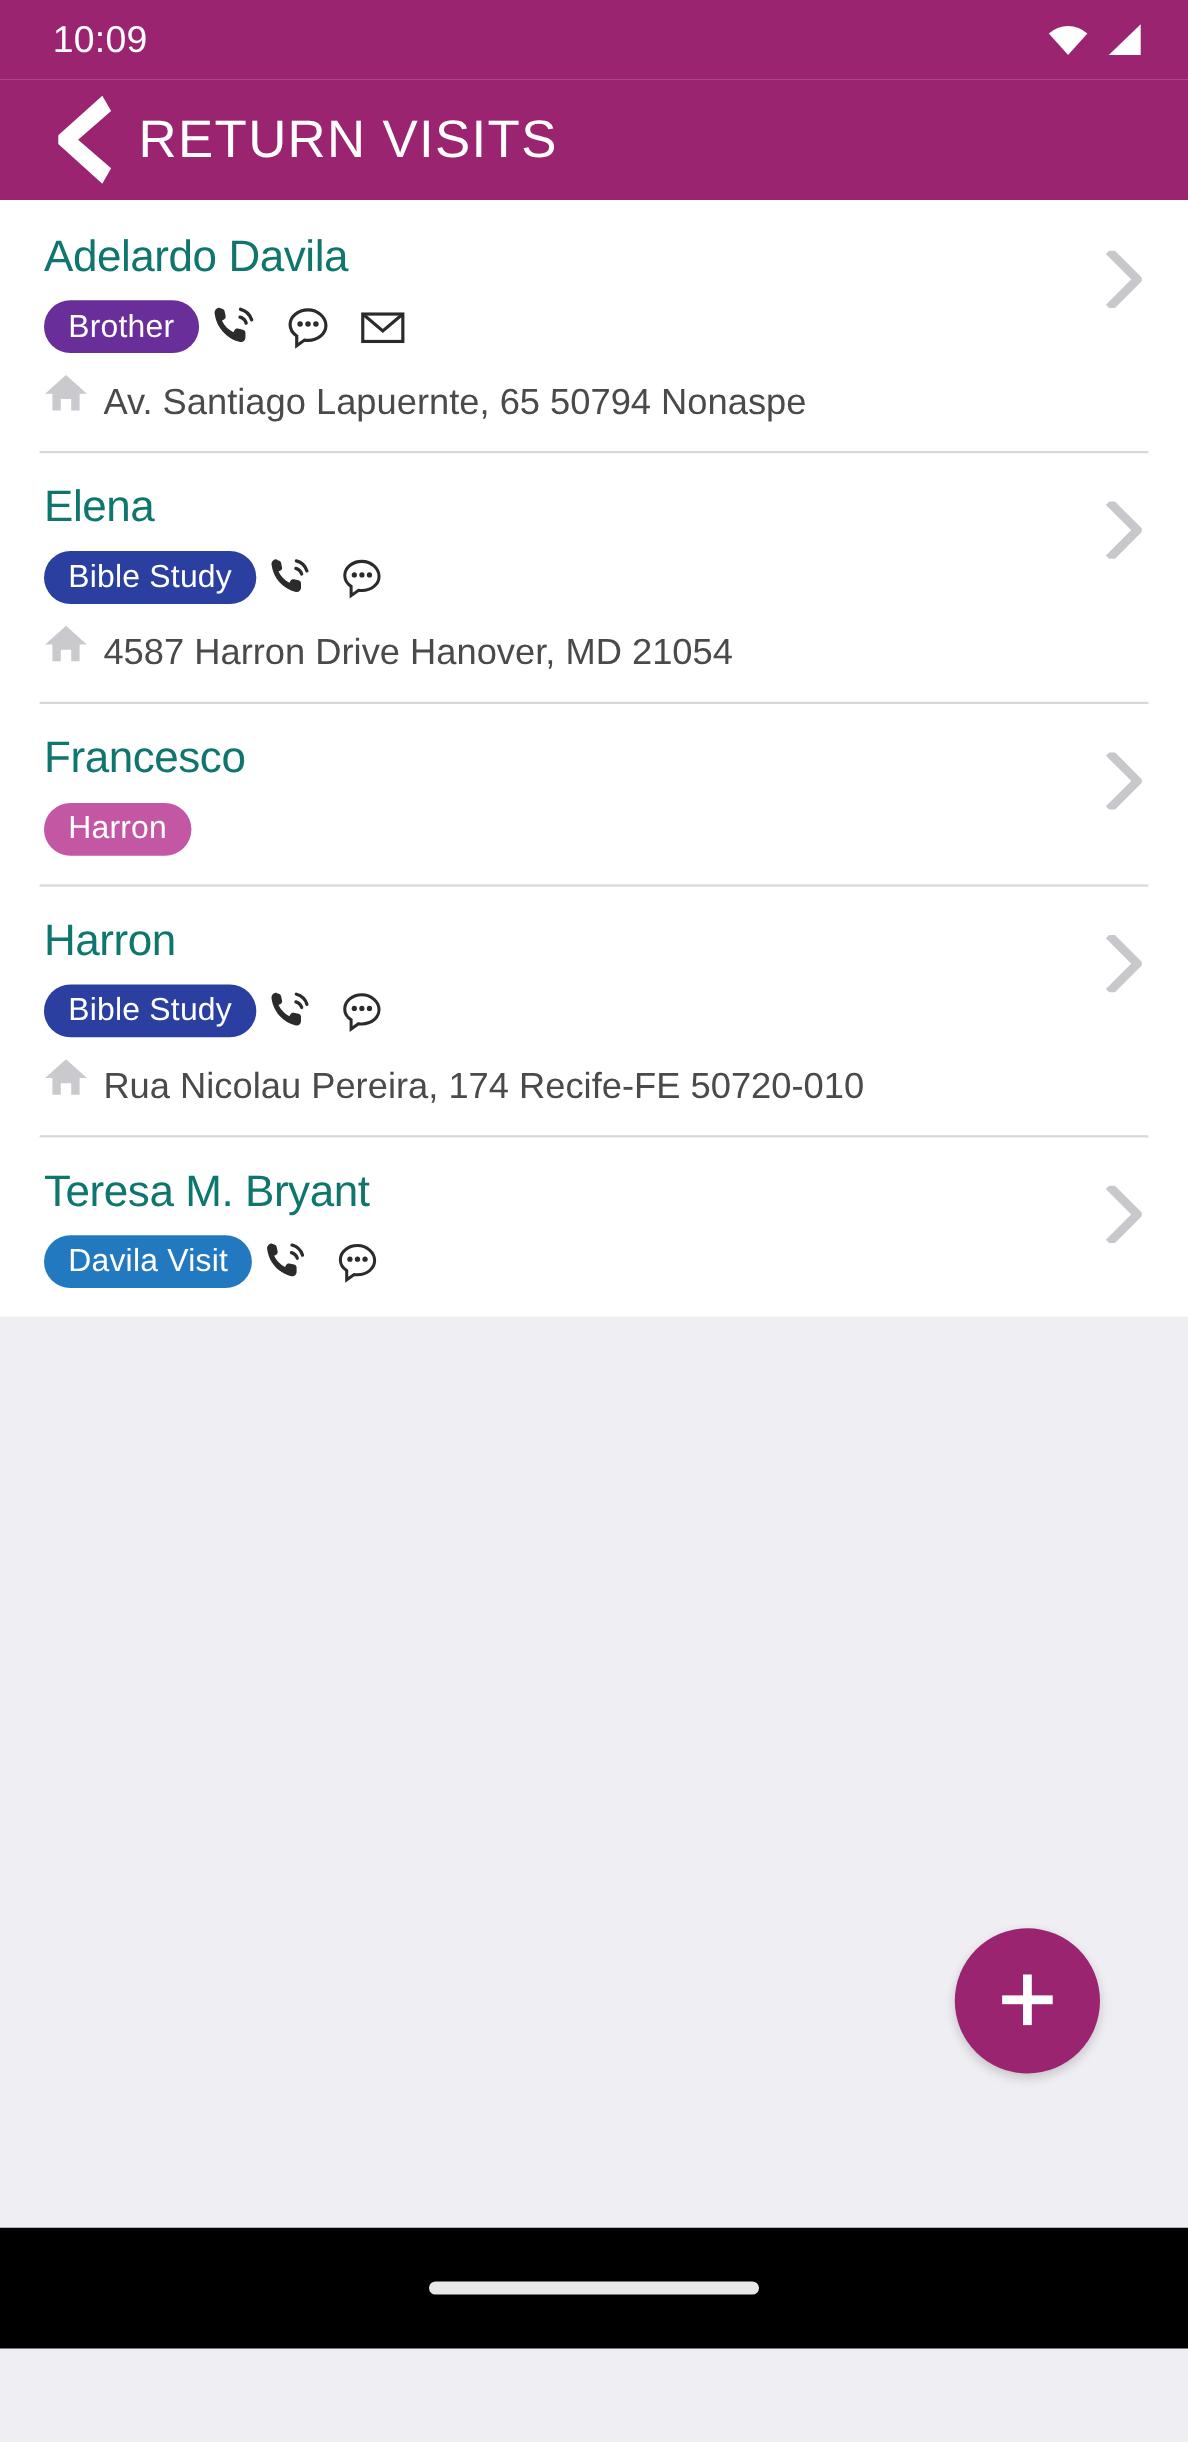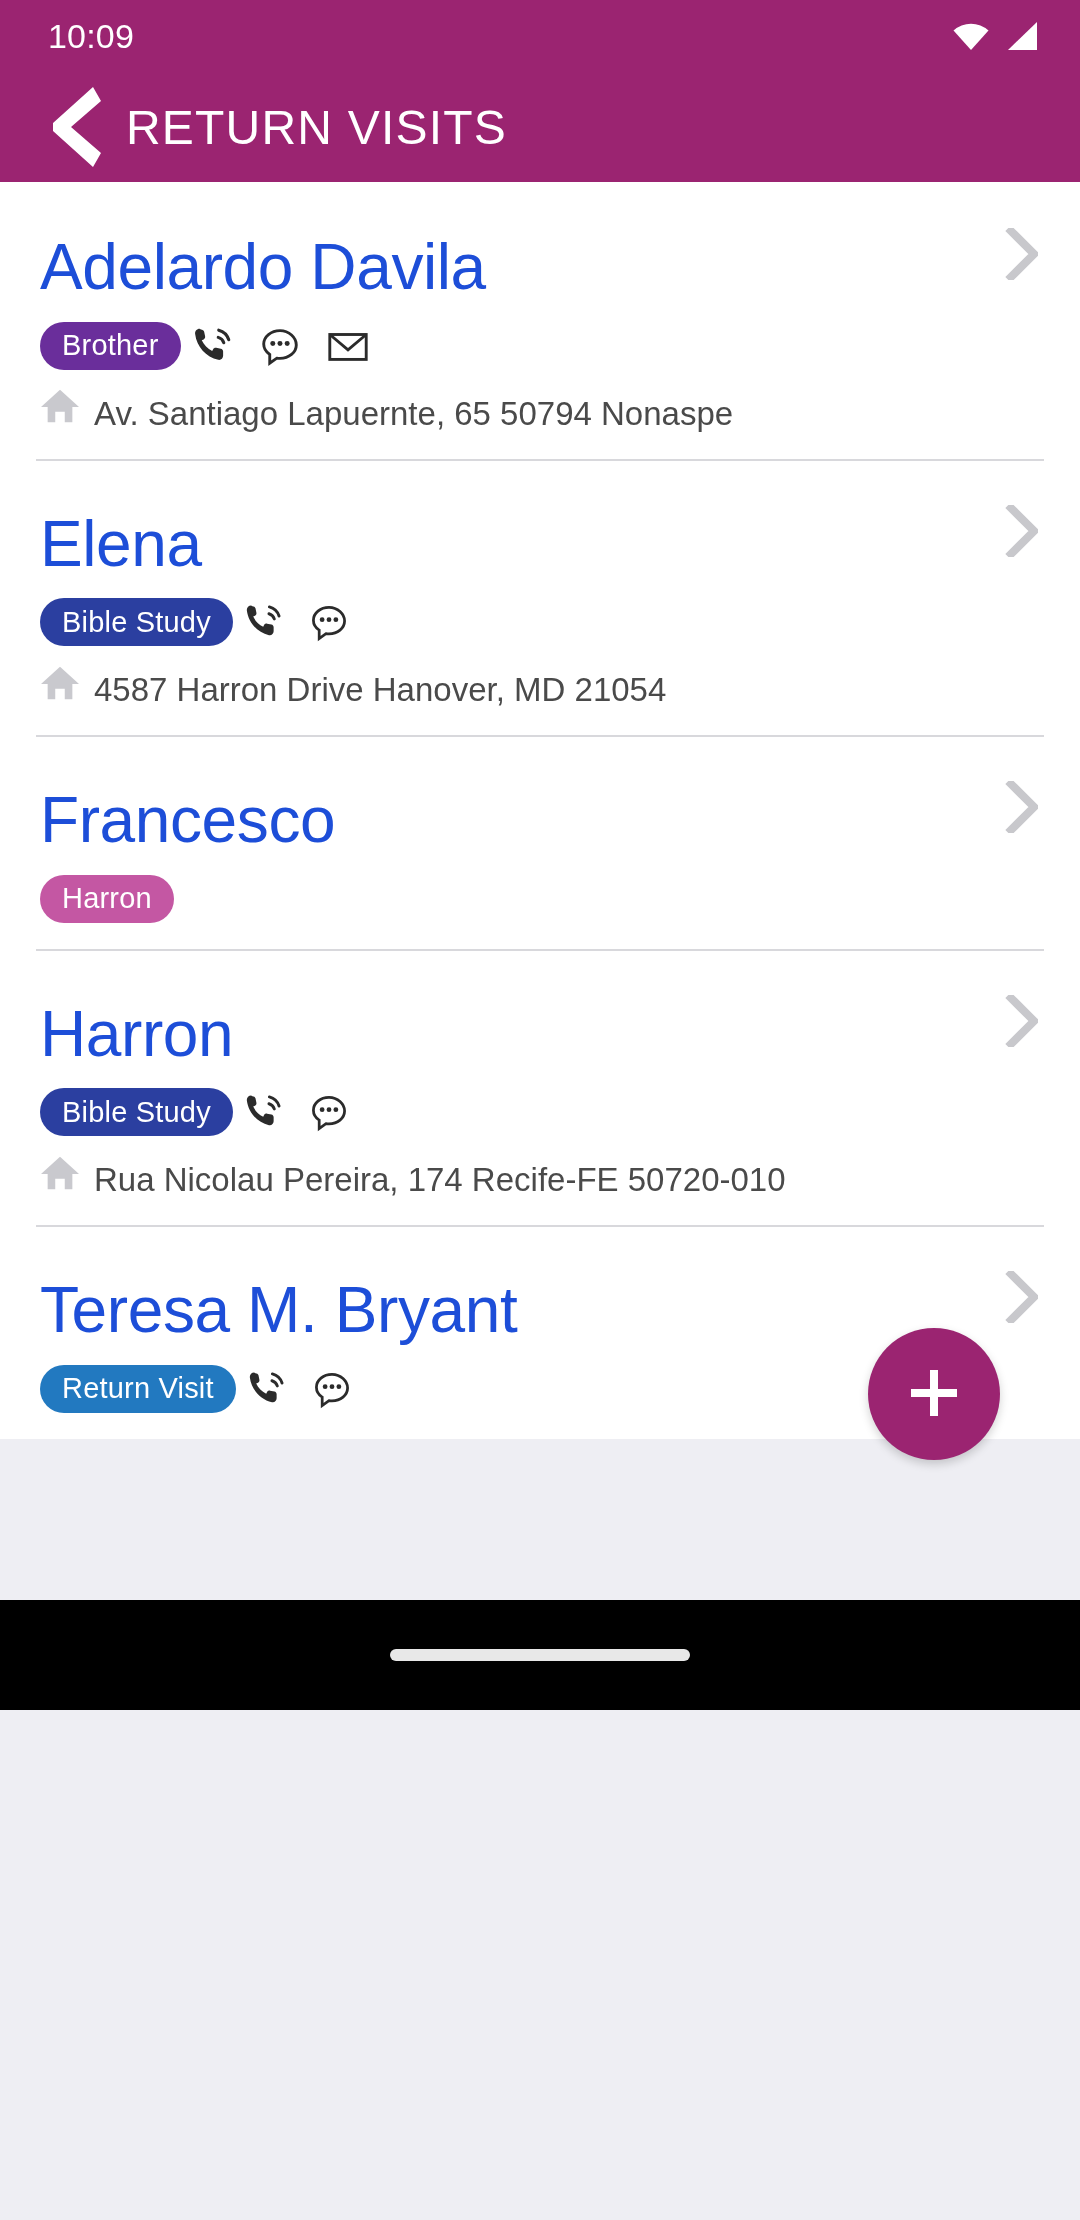--- a/index.html
+++ b/index.html
@@ -4,21 +4,21 @@
 <style>
   * { margin:0; padding:0; box-sizing:border-box; }
   html, body {
     width:1080px; height:2220px;
     background:#eeeef3;
     font-family:"Liberation Sans", sans-serif;
     overflow:hidden;
   }
   #screen {
     position:relative;
-    width:1080px; height:1710px;
+    width:1080px; height:2135px;
     background:#eeeef3;
     display:flex; flex-direction:column;
   }
 
   
   .status-bar {
     height:72px;
     background:#9B2471;
     display:flex; align-items:center;
     padding:0 42px 0 48px;
@@ -66,29 +66,28 @@
   .list-item {
     position:relative;
     padding:28px 34px 26px 40px;
     background:#ffffff;
   }
   .list-item + .list-item .divider-top {
     position:absolute; left:36px; right:36px; top:0;
     height:2px; background:#d8d8dc;
   }
   .item-name {
-    font-size:64px;
+    font-size:40px;
     font-weight:400;
-    color:#1d4ed8;
+    color:#0f766e;
     line-height:1.18;
     letter-spacing:-0.4px;
     padding-right:90px;
     white-space:nowrap;
     overflow:hidden;
-    margin-top:20px;
   }
   .chevron-right {
     position:absolute;
     right:42px; top:46px;
   }
 
   .meta-row {
     display:flex;
     align-items:center;
     margin-top:16px;
@@ -321,21 +320,21 @@
 
     <div class="list-item">
       <div class="divider-top"></div>
       <div class="item-name">Teresa M. Bryant</div>
       <span class="chevron-right">
         <svg width="34" height="52" viewBox="0 0 34 52">
             <path d="M7 3 L30 26 L7 49" fill="none" stroke="#C8C8CC" stroke-width="8" stroke-linecap="square"></path>
           </svg>
       </span>
       <div class="meta-row">
-        <span class="badge" style="background:#2279C0">Return Visit</span>
+        <span class="badge" style="background:#2279C0">Davila Visit</span>
         <span class="action-icons">
           <span>
             <svg width="44" height="44" viewBox="0 0 48 48">
               <path d="M11 6c-2.8 0-5 2.6-4.6 5.4C8 24.6 17.8 35.5 30.5 38.4c2.7.6 5.1-1.5 5.1-4.2v-4.4c0-1.5-1-2.7-2.4-3l-4.8-1c-1.3-.3-2.6.3-3.2 1.5l-1 2c-4.8-2.4-8.6-6.3-10.9-11.2l2-1c1.2-.6 1.8-2 1.5-3.3l-1-4.7C15.4 7.8 14 6.8 12.5 6.8z" fill="#2b2b2b"></path>
               <path d="M31 7.5a15 15 0 0 1 10.5 10" fill="none" stroke="#2b2b2b" stroke-width="3.2" stroke-linecap="round"></path>
               <path d="M30.5 15a8.5 8.5 0 0 1 5.8 5.6" fill="none" stroke="#2b2b2b" stroke-width="3.2" stroke-linecap="round"></path>
             </svg>
           </span>
           <span>
             <svg width="44" height="44" viewBox="0 0 48 48">

